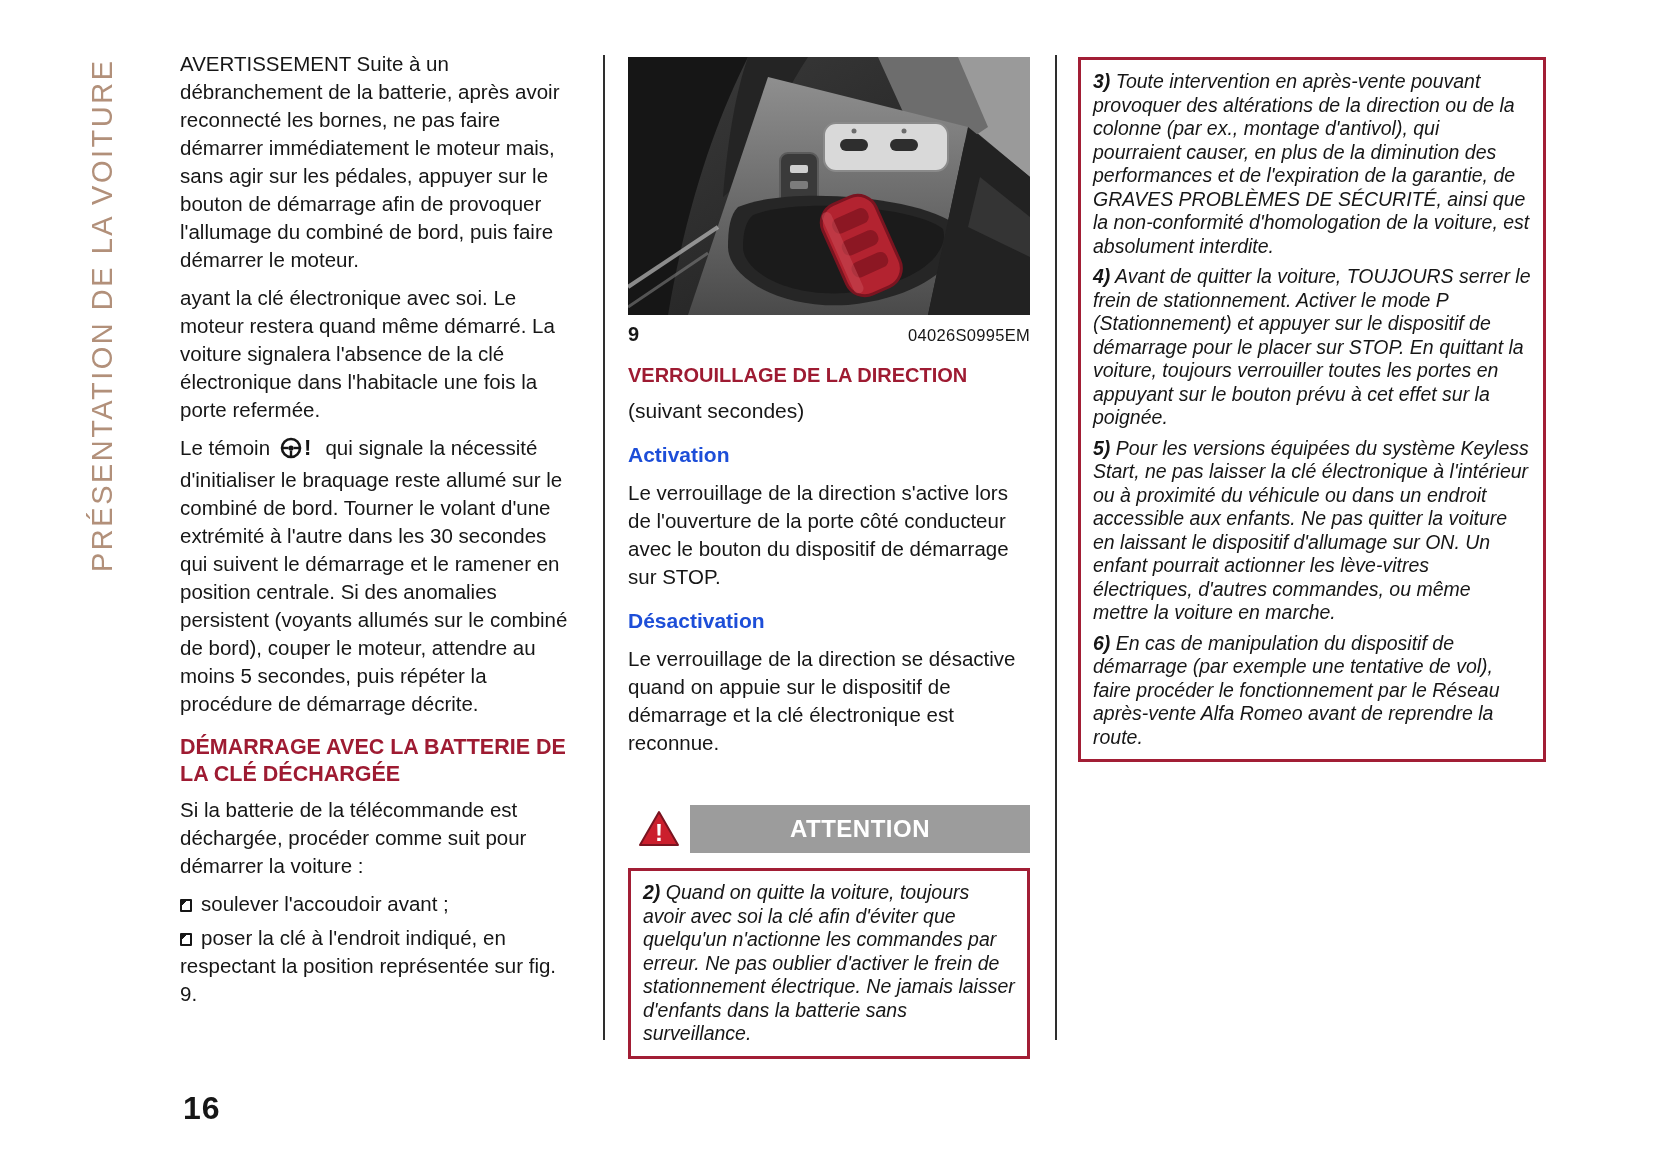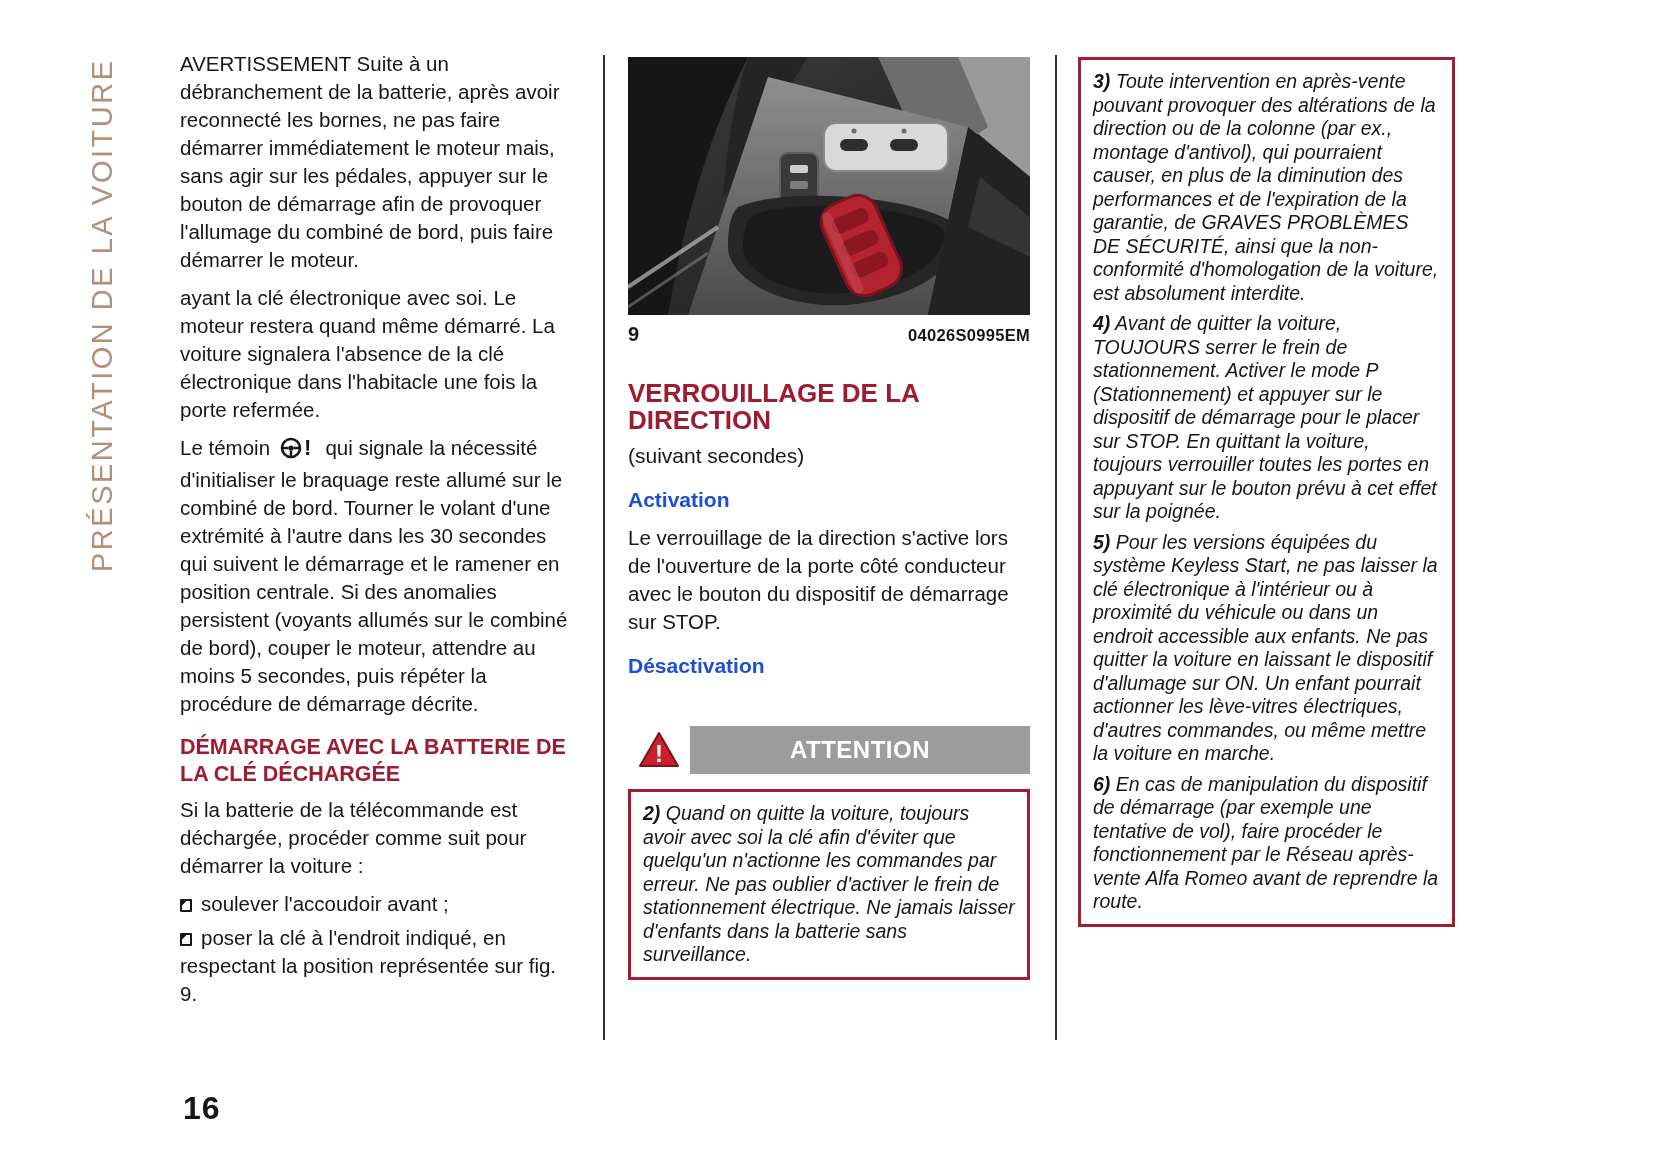--- a/index.html
+++ b/index.html
@@ -18,21 +18,21 @@
   }
 
   
   .vdivider { position:absolute; top:55px; width:2px; height:985px; background:#2e2e2e; }
   .vdivider.d1 { left:603px; }
   .vdivider.d2 { left:1055px; }
 
   
   .col1 { position:absolute; left:180px; top:50px; width:395px; }
   .col2 { position:absolute; left:628px; top:57px; width:402px; }
-  .col3 { position:absolute; left:1078px; top:57px; width:377px; }
+  .col3 { position:absolute; left:1078px; top:57px; width:468px; }
 
   .body-text { font-size:20.5px; line-height:28px; }
   .col1 p { margin-bottom:10px; }
 
   .red-heading {
     color:#9e1b32; font-weight:700; font-size:21.5px; line-height:27px;
     margin:16px 0 8px 0;
   }
   .red-sub { color:#1d4ed8; font-weight:700; font-size:21px; margin:18px 0 4px 0; }
 
@@ -45,23 +45,23 @@
 
   .telltale { display:inline-block; vertical-align:-4px; margin:0 4px; }
 
   
   .figure { width:402px; height:258px; display:block; }
   .caption-row {
     display:flex; justify-content:space-between; align-items:baseline;
     margin-top:8px;
   }
   .fig-num { font-weight:700; font-size:20px; }
-  .fig-code { font-weight:700; font-size:16.5px; letter-spacing:0.3px;margin-left:28px; }
-
-  .col2 .heading-main { margin-top:34px; font-size:26px; }
+  .fig-code { font-weight:400; font-size:16.5px; letter-spacing:0.3px;margin-left:28px; }
+
+  .col2 .heading-main { margin-top:16px; font-size:20px; }
   .col2 .sub-version { font-size:21px; line-height:28px; }
   .col2 p.body-text { margin-top:12px; }
 
   
   .attention-banner {
     margin-top:48px; height:48px; display:flex; align-items:stretch;
     background:#9c9c9c;
   }
   .attention-iconbox {
     width:62px; background:#ffffff; display:flex; align-items:center; justify-content:center;
@@ -180,20 +180,21 @@
       <span class="fig-code">04026S0995EM</span>
     </div>
 
     <h3 class="red-heading heading-main">VERROUILLAGE DE LA DIRECTION</h3>
     <div class="sub-version">(suivant secondes)</div>
 
     <h4 class="red-sub">Activation</h4>
     <p class="body-text">Le verrouillage de la direction s'active lors de l'ouverture de la porte côté conducteur avec le bouton du dispositif de démarrage sur STOP.</p>
 
     <h4 class="red-sub">Désactivation</h4>
+    <p class="body-text">Le verrouillage de la direction se désactive quand on appuie sur le dispositif de démarrage et la clé électronique est reconnue.</p>
 
     <div class="attention-banner">
       <div class="attention-iconbox">
         <svg width="44" height="40" viewBox="0 0 44 40">
           <path d="M22 3 L41 36 L3 36 Z" fill="#cb1f2d" stroke="#7a1420" stroke-width="2" stroke-linejoin="round"></path>
           <text x="22" y="32" text-anchor="middle" font-family="Liberation Sans, sans-serif" font-size="24" font-weight="bold" fill="#ffffff">!</text>
         </svg>
       </div>
       <div class="attention-label">ATTENTION</div>
     </div>

